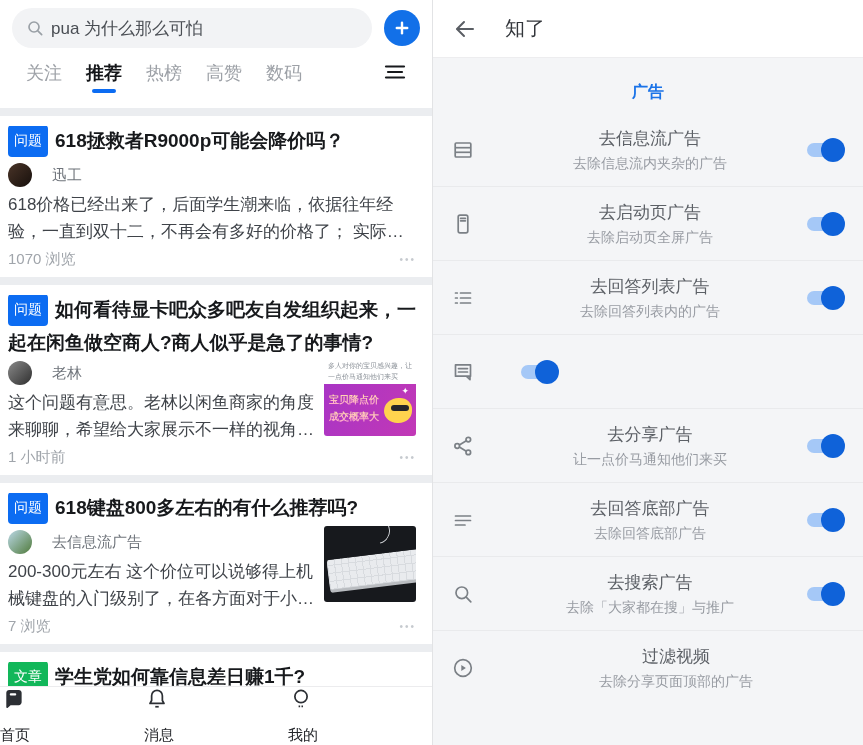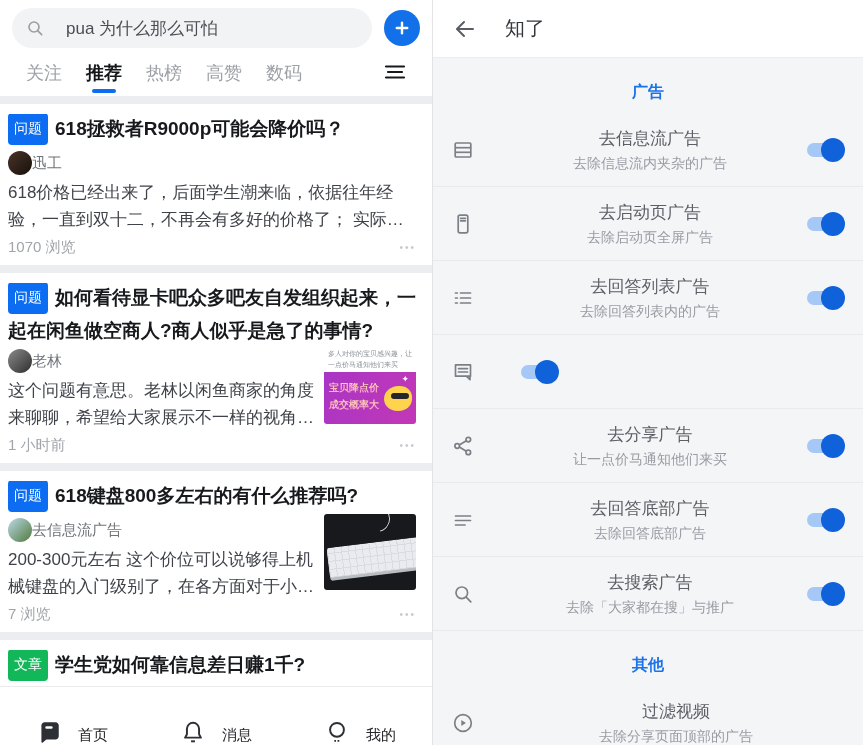--- a/index.html
+++ b/index.html
@@ -4,37 +4,37 @@
 <style>
   * { margin:0; padding:0; box-sizing:border-box; }
   html,body { width:863px; height:745px; overflow:hidden; }
   body { font-family:"Liberation Sans","DejaVu Sans",sans-serif; background:#fff; }
   .app { width:863px; height:745px; display:flex; overflow:hidden; }
 
   
   .left { width:432px; height:745px; background:#ebedf0; position:relative; overflow:hidden; flex-shrink:0; }
   .l-header { background:#fff; padding:8px 12px 0 12px; }
   .search-row { display:flex; align-items:center; }
-  .searchbar { flex:1; height:40px; background:#f2f3f5; border-radius:20px; display:flex; align-items:center; padding:0 13px; gap:21px; }
+  .searchbar { flex:1; height:40px; background:#f2f3f5; border-radius:20px; display:flex; align-items:center; padding:0 13px; gap:6px; }
   .searchbar .q { font-size:17px; color:#4a4e54; white-space:nowrap; overflow:hidden; }
   .plus-btn { width:36px; height:36px; border-radius:50%; background:#1270e8; color:#fff; display:flex; align-items:center; justify-content:center; margin-left:12px; flex-shrink:0; }
-  .tabs { display:flex; align-items:center; padding:13px 6px 0 2px; }
+  .tabs { display:flex; align-items:center; padding:13px 6px 12px 2px; }
   .tab { font-size:18px; color:#9da1a7; padding:0 12px 11px 12px; position:relative; }
   .tab.active .tl { color:#141619; font-weight:bold; }
   .tab .u { display:none; }
   .tab.active .u { display:block; position:absolute; left:50%; transform:translateX(-50%); bottom:3px; width:24px; height:4px; border-radius:2px; background:#0c6cf2; }
   .menu-icon { margin-left:auto; margin-right:8px; padding-bottom:10px; }
 
   .card { background:#fff; margin-top:8px; padding:10px 16px 8px 8px; }
   .card-title { font-size:19px; font-weight:bold; color:#17191c; line-height:29px; display:-webkit-box; -webkit-line-clamp:2; -webkit-box-orient:vertical; overflow:hidden; }
   .badge { display:inline-block; font-size:14px; font-weight:normal; color:#fff; padding:1px 6px 2px 6px; border-radius:4px; margin-right:7px; transform:translateY(-2px); }
   .badge.blue { background:#0c6cf2; } .badge.green { background:#12b75a; }
   .card-main { display:flex; gap:10px; }
   .card-left { flex:1; min-width:0; }
-  .author-row { display:flex; align-items:center; gap:0; height:24px; margin:4px 0 4px 0; }
+  .author-row { display:flex; align-items:center; gap:20px; height:24px; margin:4px 0 4px 0; }
   .avatar { width:24px; height:24px; border-radius:50%; flex-shrink:0; }
   .author-name { font-size:15px; color:#70757c; }
   .excerpt { font-size:17px; color:#3f4349; line-height:27px; max-height:54px; display:-webkit-box; -webkit-line-clamp:2; -webkit-box-orient:vertical; overflow:hidden; }
   .thumb { width:92px; flex-shrink:0; align-self:flex-start; border-radius:3px; overflow:hidden; }
   .card-foot { display:flex; justify-content:space-between; align-items:center; height:20px; margin-top:4px; }
   .meta { font-size:15px; color:#a0a5ab; }
   .dots { font-size:10px; color:#c6cacf; letter-spacing:2px; }
 
   .fish-note { background:#fff; font-size:7px; color:#8d939a; line-height:1.6; padding:3px 4px 2px 4px; }
   .fish-banner { height:52px; background:linear-gradient(115deg,#a935c5,#c238b6); position:relative; padding:7px 0 0 5px; overflow:hidden; }
@@ -43,21 +43,21 @@
   .fish-glasses { position:absolute; right:7px; top:21px; width:18px; height:6px; background:#26262a; border-radius:3px; }
   .fish-spark { position:absolute; right:7px; top:2px; color:#fff; font-size:9px; }
 
   .kb-wrap { width:92px; height:76px; background:#17191d; position:relative; overflow:hidden; }
   .kb-cable { position:absolute; top:-8px; left:40px; width:26px; height:26px; border:1px solid #caccd0; border-radius:50%; border-left-color:transparent; border-bottom-color:transparent; transform:rotate(30deg); }
   .kb-board { position:absolute; left:4px; top:28px; width:100px; height:30px; border-radius:3px; transform:rotate(-7deg); box-shadow:0 3px 0 #b9bcc0;
     background:repeating-linear-gradient(90deg,#d8dbdf 0,#d8dbdf 1px,transparent 1px,transparent 7px),
                repeating-linear-gradient(0deg,#d8dbdf 0,#d8dbdf 1px,transparent 1px,transparent 8px),#e9ebee; }
 
   .bottom-nav { position:absolute; left:0; bottom:0; width:100%; height:59px; background:#fff; border-top:1px solid #ececee; display:flex; }
-  .nav-item { flex:1; display:flex; flex-direction:row; align-items:flex-end; justify-content:center; gap:16px; }
+  .nav-item { flex:1; display:flex; flex-direction:column; align-items:flex-start; justify-content:center; gap:16px; }
   .nav-label { font-size:15px; color:#24262a; }
 
   
   .right { flex:1; height:745px; background:#f4f5f7; border-left:1px solid #e2e3e5; display:flex; flex-direction:column; overflow:hidden; }
   .r-header { height:58px; background:#fff; display:flex; align-items:center; padding:0 20px; gap:28px; flex-shrink:0; border-bottom:1px solid #ededef; }
   .r-title { font-size:20px; color:#33363b; }
   .r-body { flex:1; overflow:hidden;text-align:center; }
   .sec-h { color:#1a73e8; font-weight:bold; font-size:16px; padding:24px 18px 10px 18px; }
   .ritem { display:flex; align-items:center; padding:13px 18px; background:transparent; border-bottom:1px solid #e9eaec; min-height:74px; }
   .rsection:last-child .ritem { border-bottom:none; }
@@ -395,21 +395,20 @@
       <div class="rsub">去除「大家都在搜」与推广</div>
     </div>
     <span class="switch">
                 <i class="track"></i>
                 <i class="knob"></i>
               </span>
   </div>
 </div>
       </div>
       <div class="rsection">
-        <div class="sec-h">其他</div>
         <div>
   <div class="ritem">
     <span class="ricon">
 
       <svg width="24" height="24" viewBox="0 0 24 24" fill="none" stroke="#7b8086" stroke-width="1.7">
                   <circle cx="12" cy="12" r="8.3"></circle>
                   <path d="M10.3 9l4.6 3-4.6 3z" fill="#7b8086" stroke="none"></path>
                 </svg>
     </span>
     <div class="rtext">

